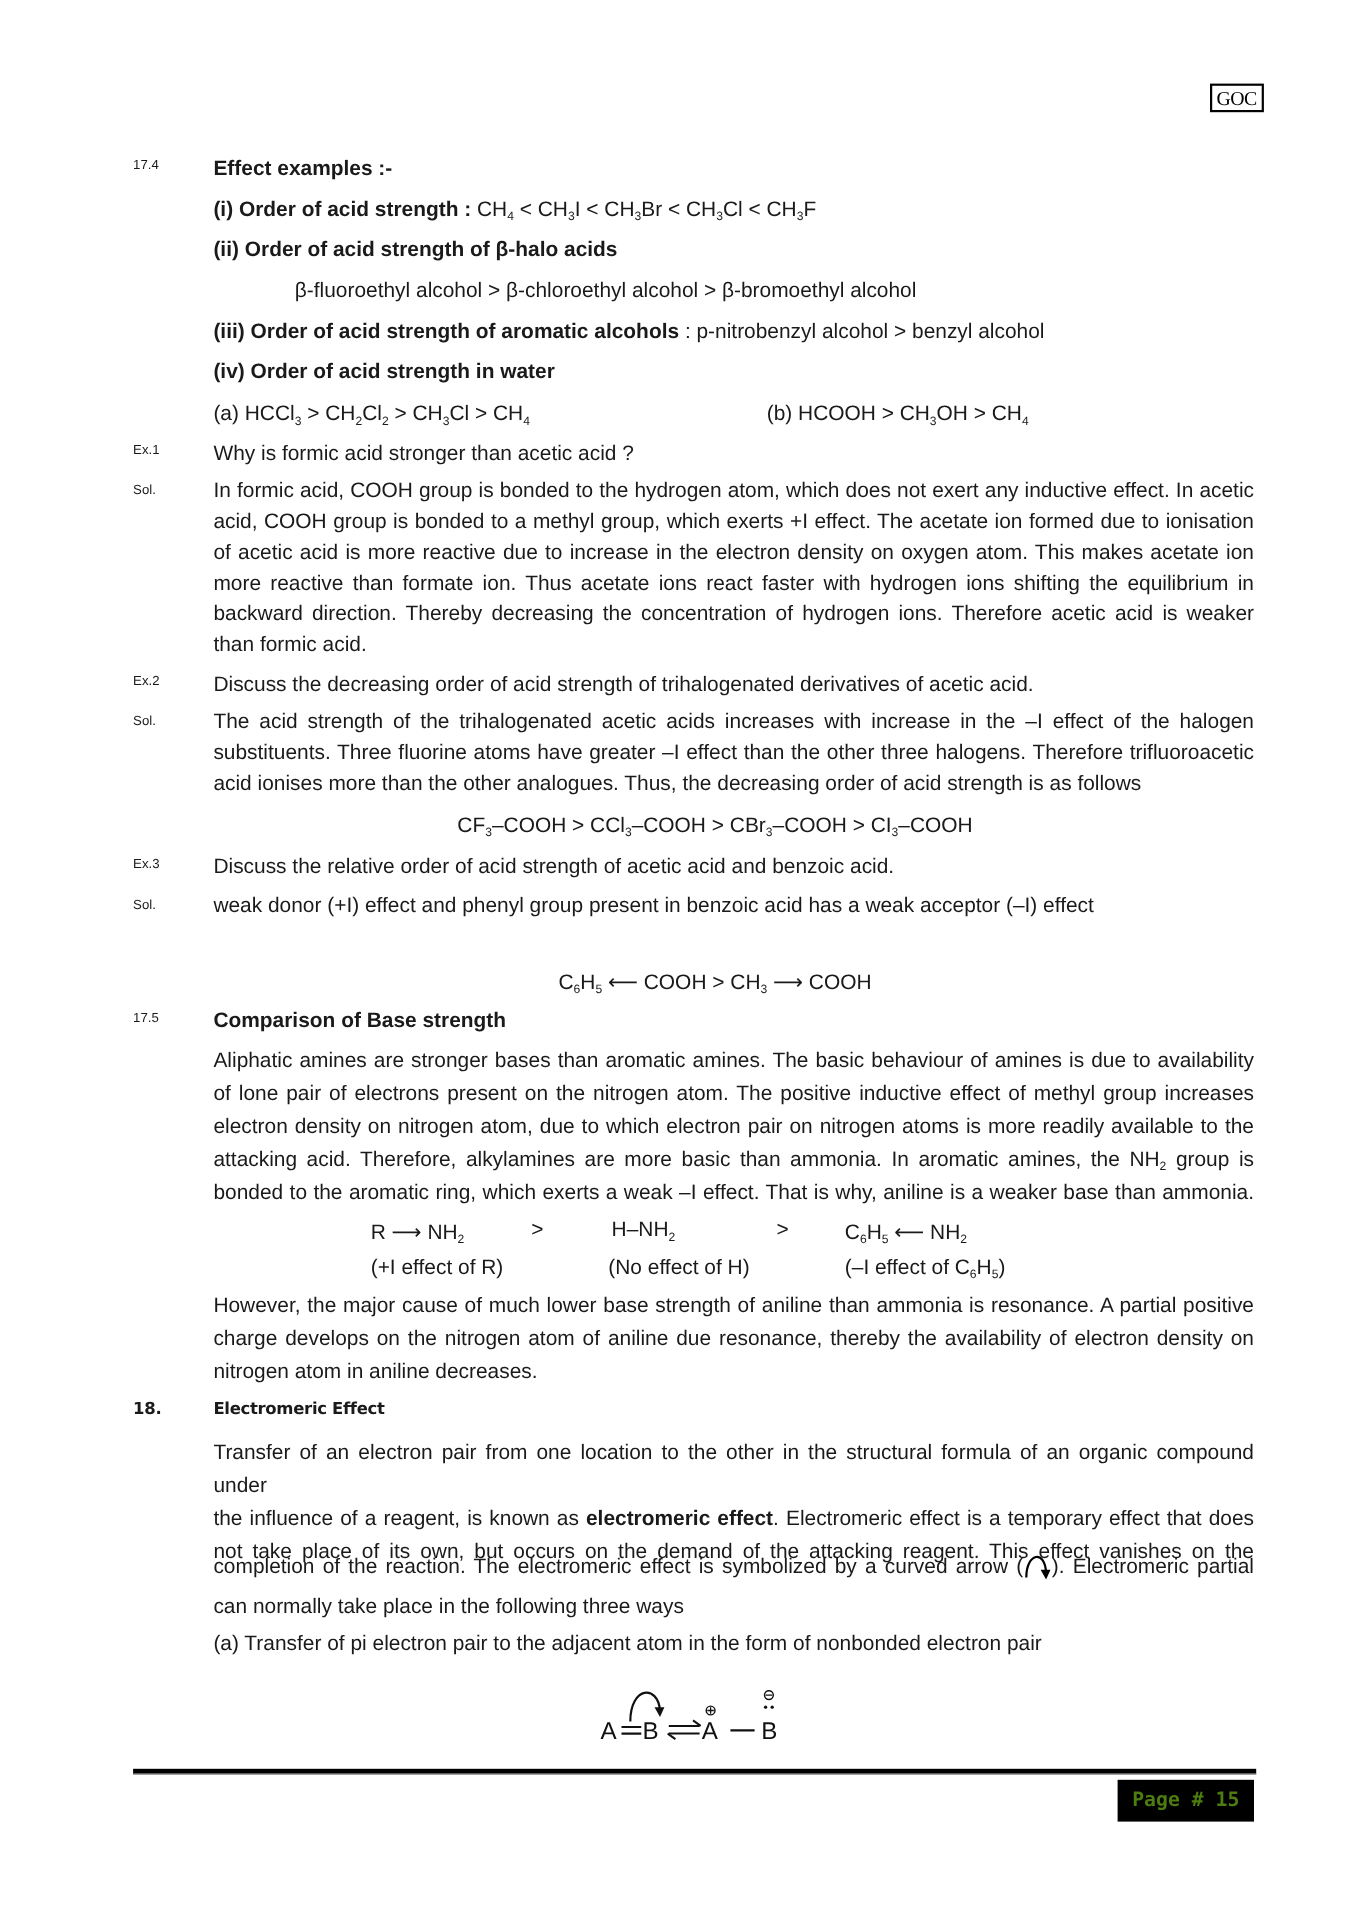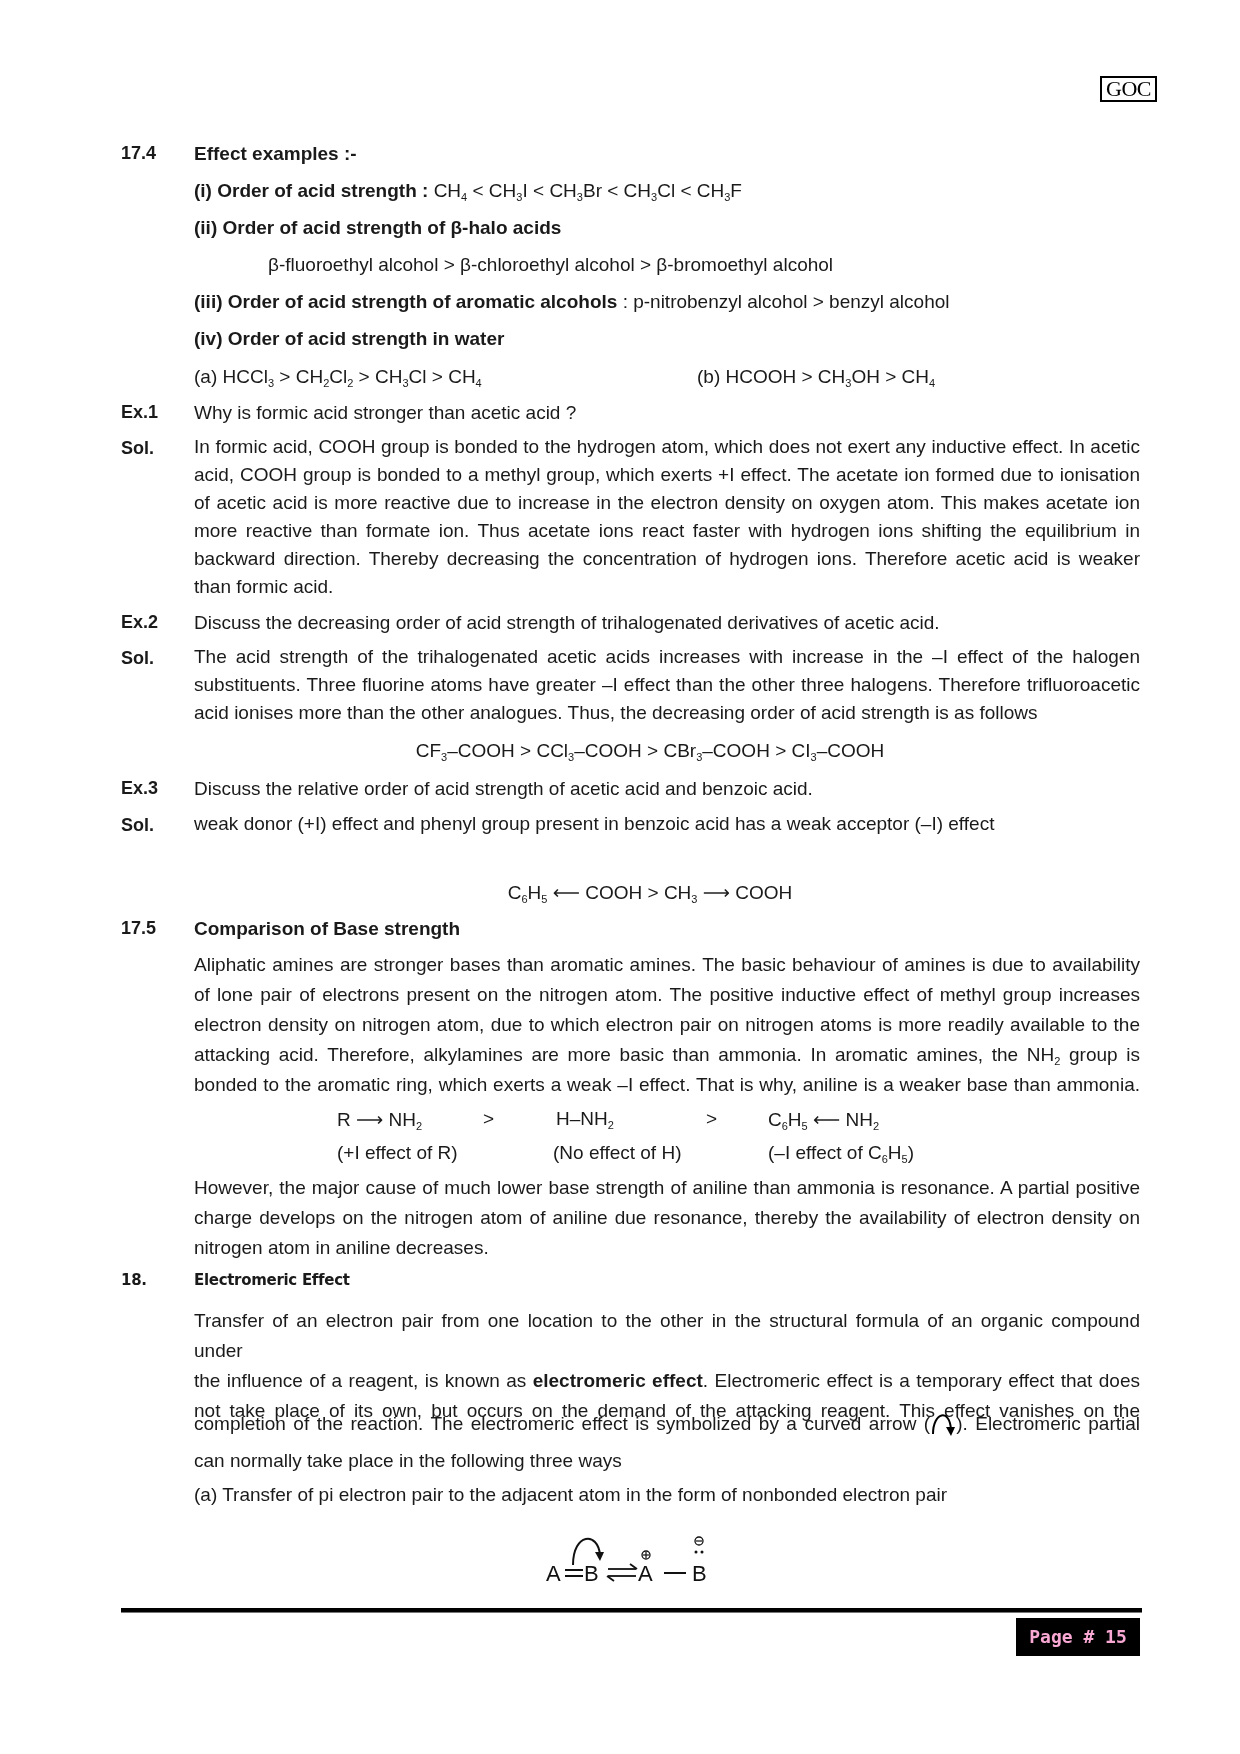--- a/index.html
+++ b/index.html
@@ -1,31 +1,31 @@
 <!DOCTYPE html>
 <html><head>
 <meta charset="utf-8">
 <style>
   html, body { margin: 0; padding: 0; background: #ffffff; }
   body { width: 1240px; height: 1754px; position: relative; overflow: hidden;
          font-family: "Liberation Sans", sans-serif; color: #1a1a1a; font-size: 19px; }
   .abs { position: absolute; }
   .goc { left: 1100px; top: 76px; border: 2px solid #000; padding: 0 4px; height: 22px; line-height: 22px;
-         font-family: "Liberation Serif", serif; font-size: 22px; color: #000; letter-spacing: -0.5px; }
-  .lbl { position: absolute; left: 121px; font-weight: bold; font-size: 18px; }
+         font-family: "Liberation Serif", serif; font-size: 18px; color: #000; letter-spacing: -0.5px; }
+  .lbl { position: absolute; left: 121px; font-weight: normal; font-size: 12px; }
   .line { position: absolute; left: 194px; white-space: nowrap; }
   .b { font-weight: bold; }
   sub { font-size: 11px; vertical-align: -4px; line-height: 0; }
   .para { position: absolute; left: 194px; width: 946px; line-height: 28px; text-align: justify; }
   .para span.l { display: block; text-align-last: justify; }
   .para span.l.last { text-align-last: left; }
   .center { position: absolute; left: 0; width: 1240px; text-align: center; white-space: nowrap; }
   .h18 { font-family: "DejaVu Sans", sans-serif; font-weight: bold; font-size: 15px; letter-spacing: -0.3px; }
   .rule { left: 121px; top: 1608px; width: 1021px; height: 4px; background: #000; border-bottom: 1px solid #777; }
-  .pagebox { left: 1016px; top: 1618px; width: 124px; height: 38px; background: #000; color: #f9a8d4;
+  .pagebox { left: 1016px; top: 1618px; width: 124px; height: 38px; background: #000; color: #4d7c0f;
              font-family: "DejaVu Sans Mono", monospace; font-weight: bold; font-size: 18px;
              line-height: 38px; text-align: center; }
   .arrow-inline { display: inline-block; vertical-align: -8px; }
 </style>
 </head>
 <body>
 
 <div class="abs goc">GOC</div>
 
 <div class="lbl" style="top:143px">17.4</div>

